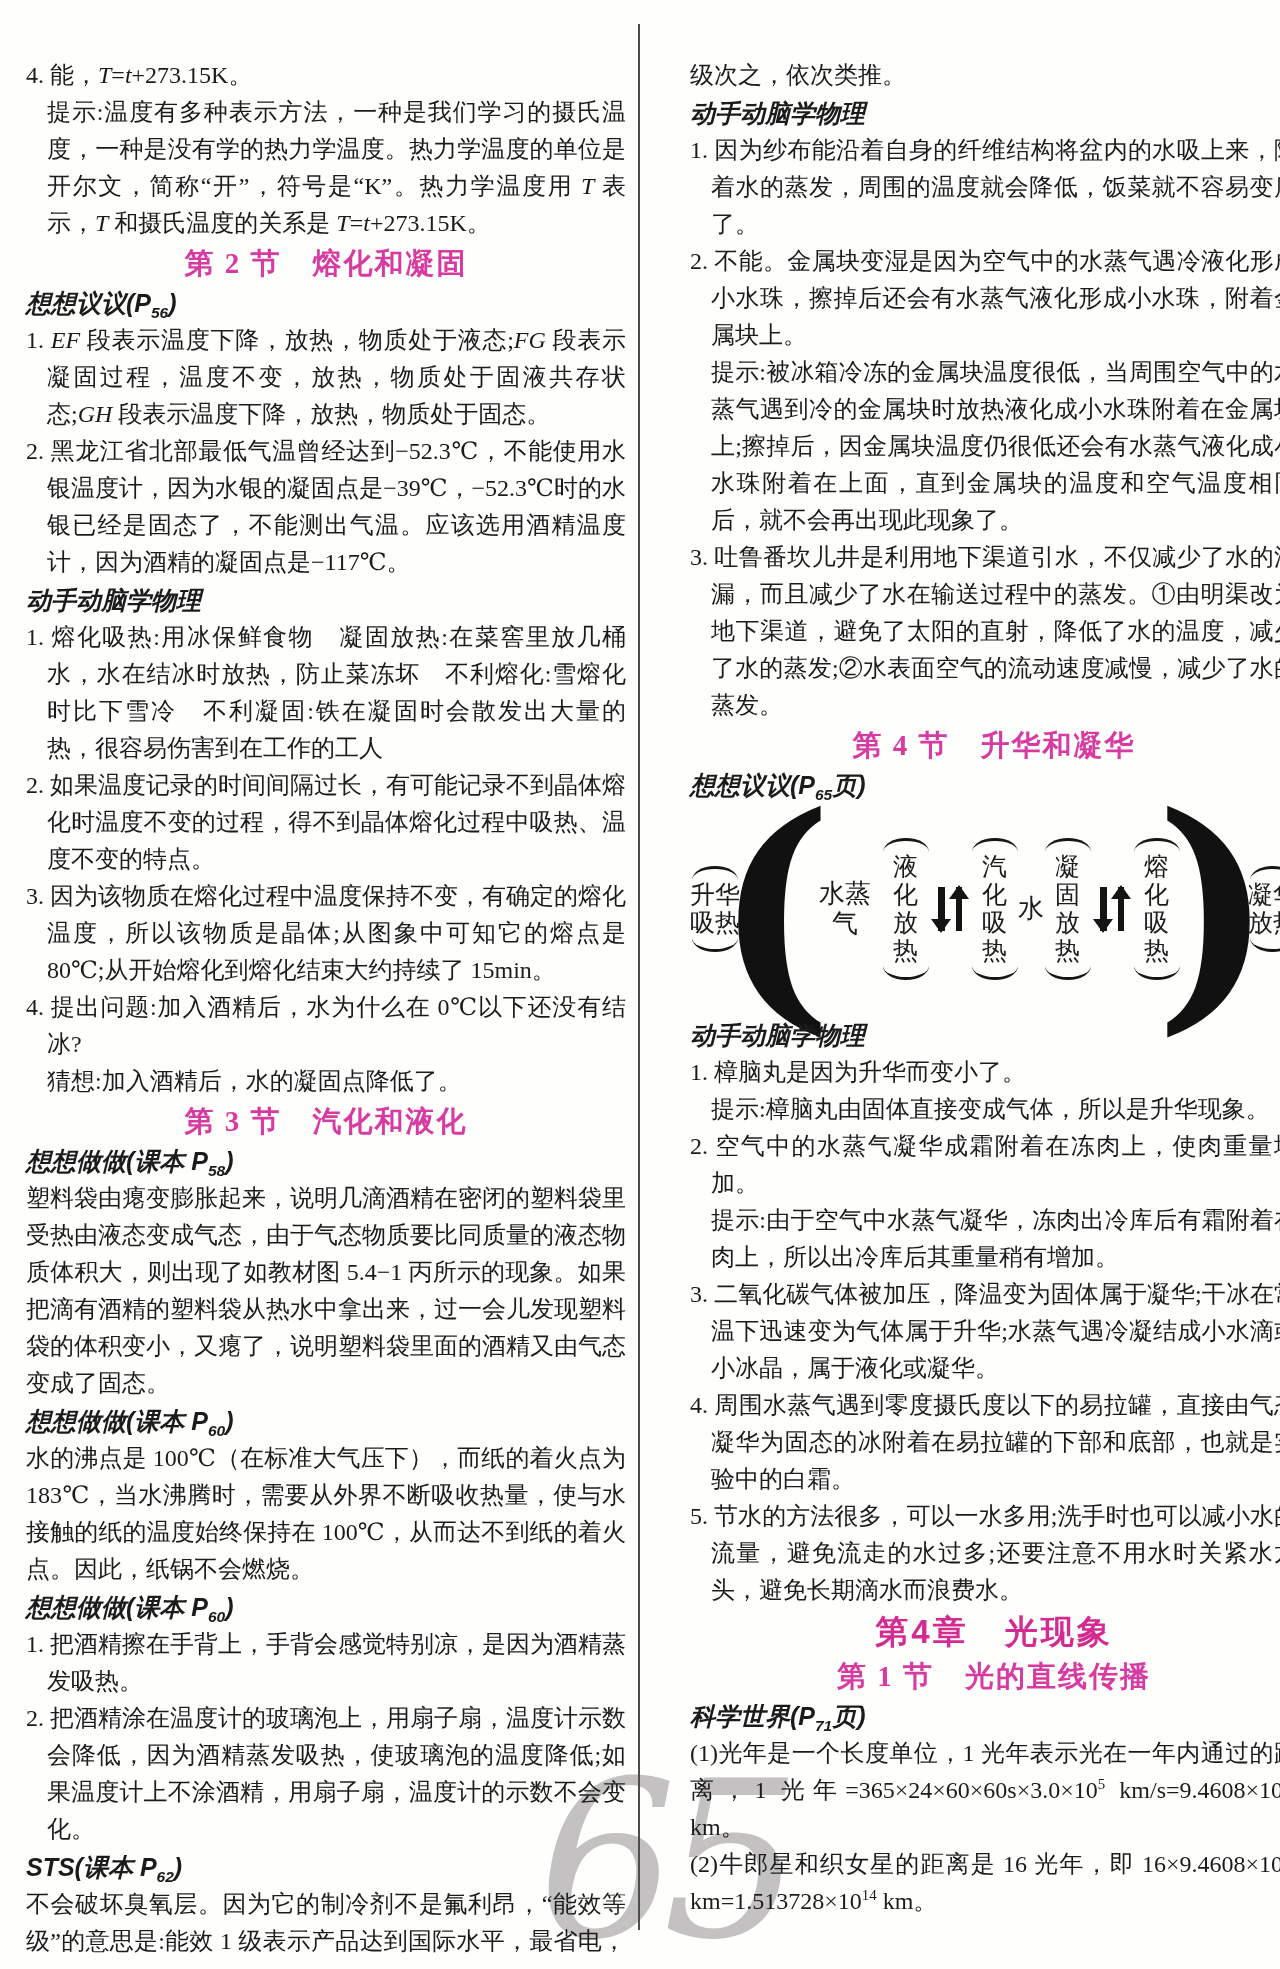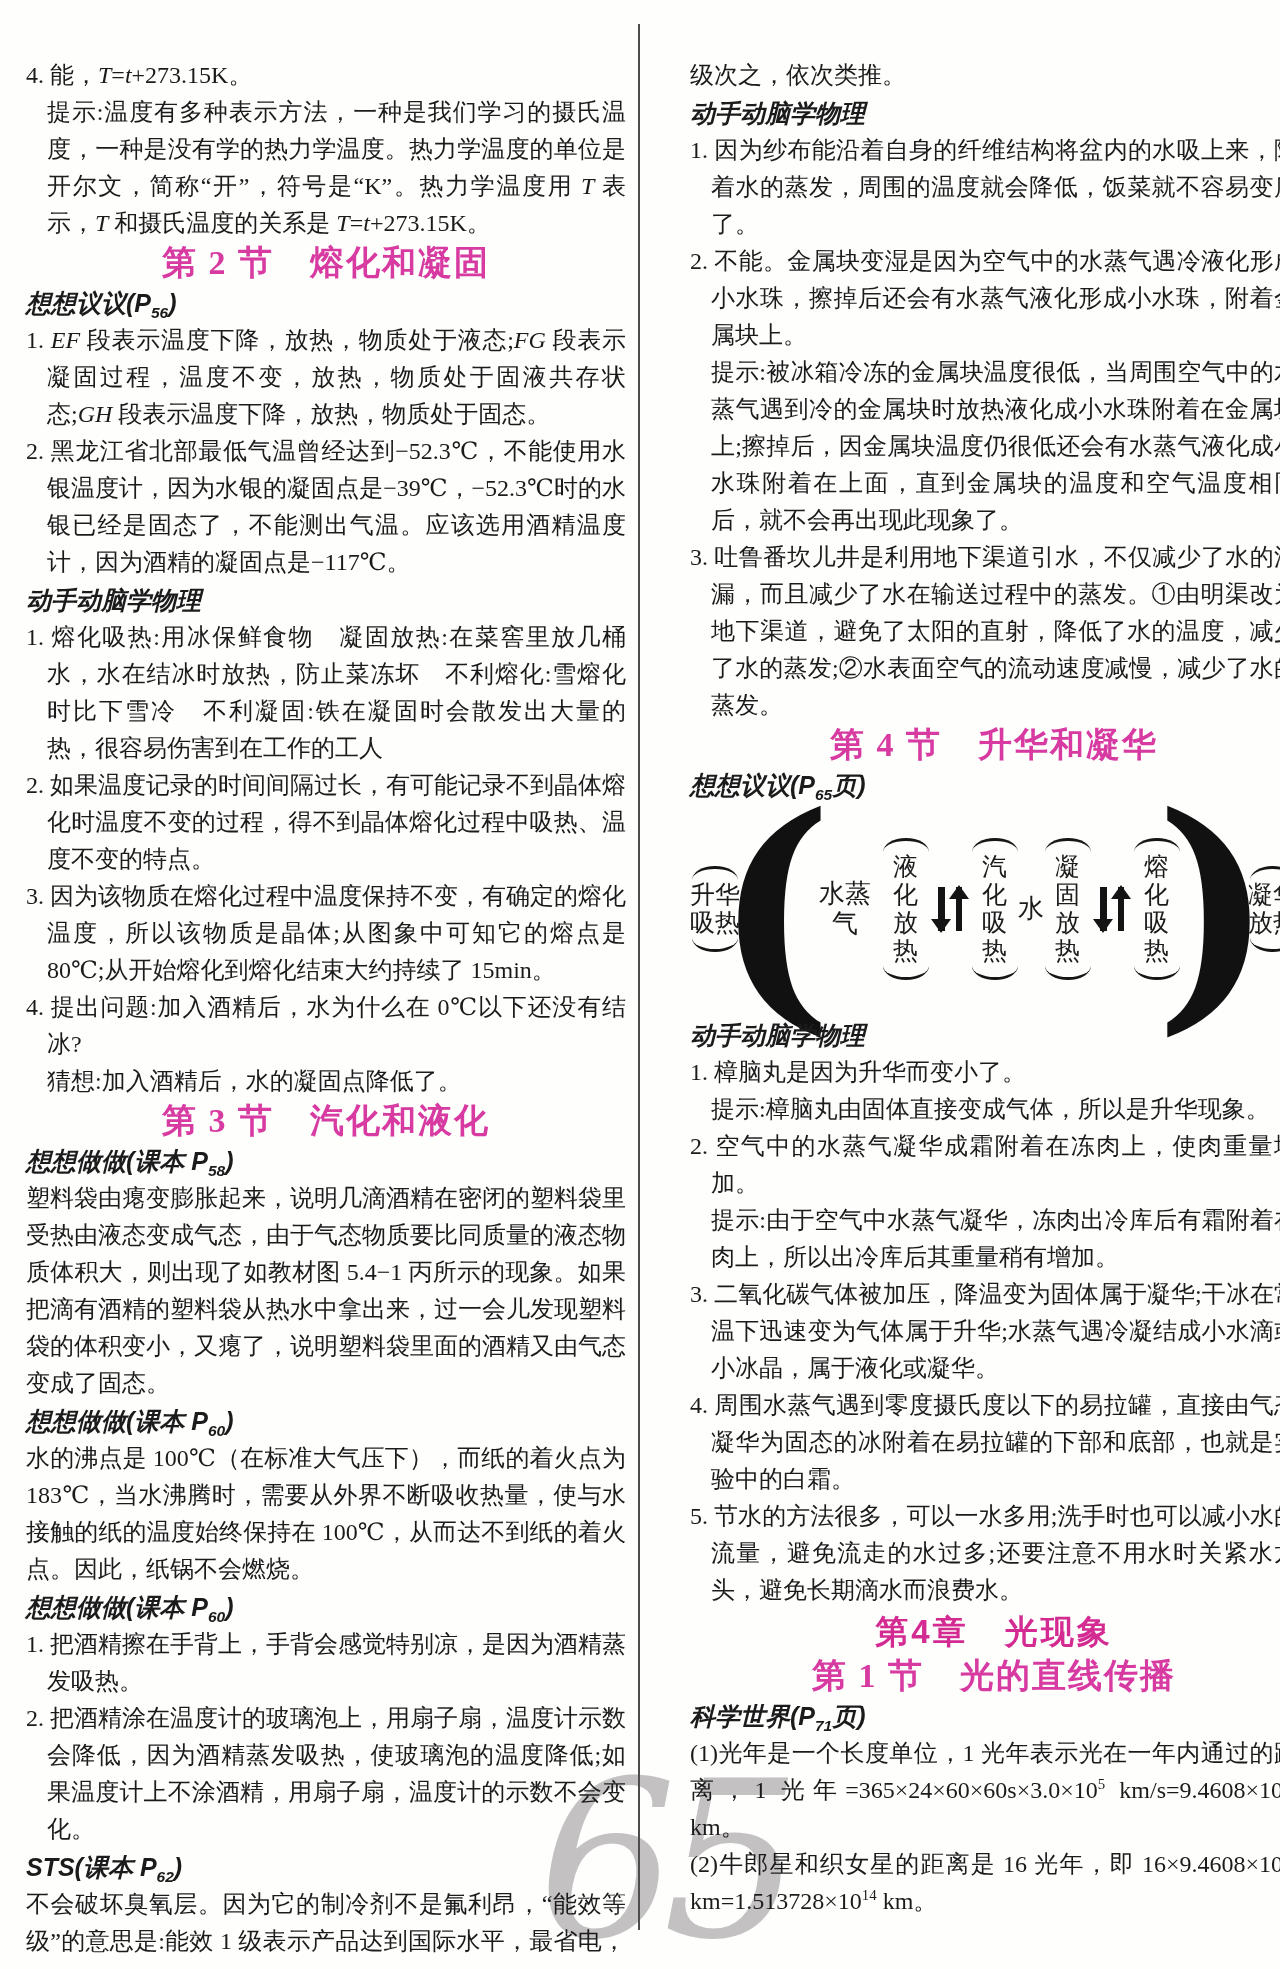--- a/index.html
+++ b/index.html
@@ -11,21 +11,21 @@
   .divider{position:absolute;left:638px;top:24px;width:2px;height:1906px;background:#4d4d4d;z-index:1;}
   .col{position:absolute;top:15px;z-index:2;font-size:24px;line-height:37px;text-align:justify;margin-top:42px;}
   .col.left{left:26px;width:600px;}
   .col.right{left:690px;width:608px;}
   .col p{margin:0;}
   .item{padding-left:21px;text-indent:-21px;}
   .hint{padding-left:21px;}
   .para{padding:0;}
   .hb{font-family:"Liberation Sans","DejaVu Sans",sans-serif;font-weight:700;
       font-size:25px;line-height:38px;margin:3px 0;text-align:left;font-style:italic;}
-  .hs{text-align:center;color:#d73aa1;font-size:34px;font-weight:700;line-height:42px;
+  .hs{text-align:center;color:#d73aa1;font-size:29px;font-weight:700;line-height:42px;
       margin:4px 0 3px;letter-spacing:2px;}
   .hc{text-align:center;color:#d42b92;font-size:33px;font-weight:700;line-height:46px;
       margin:6px 0 0;letter-spacing:3px;font-family:Liberation Sans, sans-serif;}
   sub,sup{font-size:62%;line-height:0;}
   i{font-style:italic;}
   
   .diagram{display:flex;align-items:center;justify-content:center;gap:8px;
            height:206px;margin:2px 0 4px;text-align:center;text-indent:0;}
   .olabel{font-size:25px;line-height:28px;flex:0 0 auto;}
   .paren{font-family:"DejaVu Serif",serif;font-weight:700;font-size:252px;line-height:188px;

